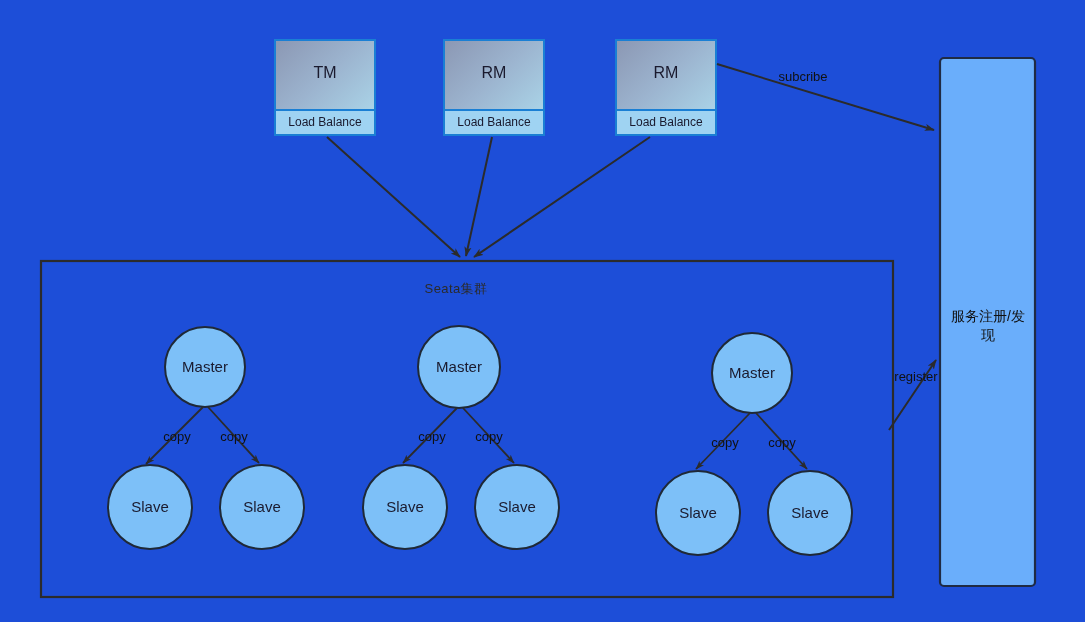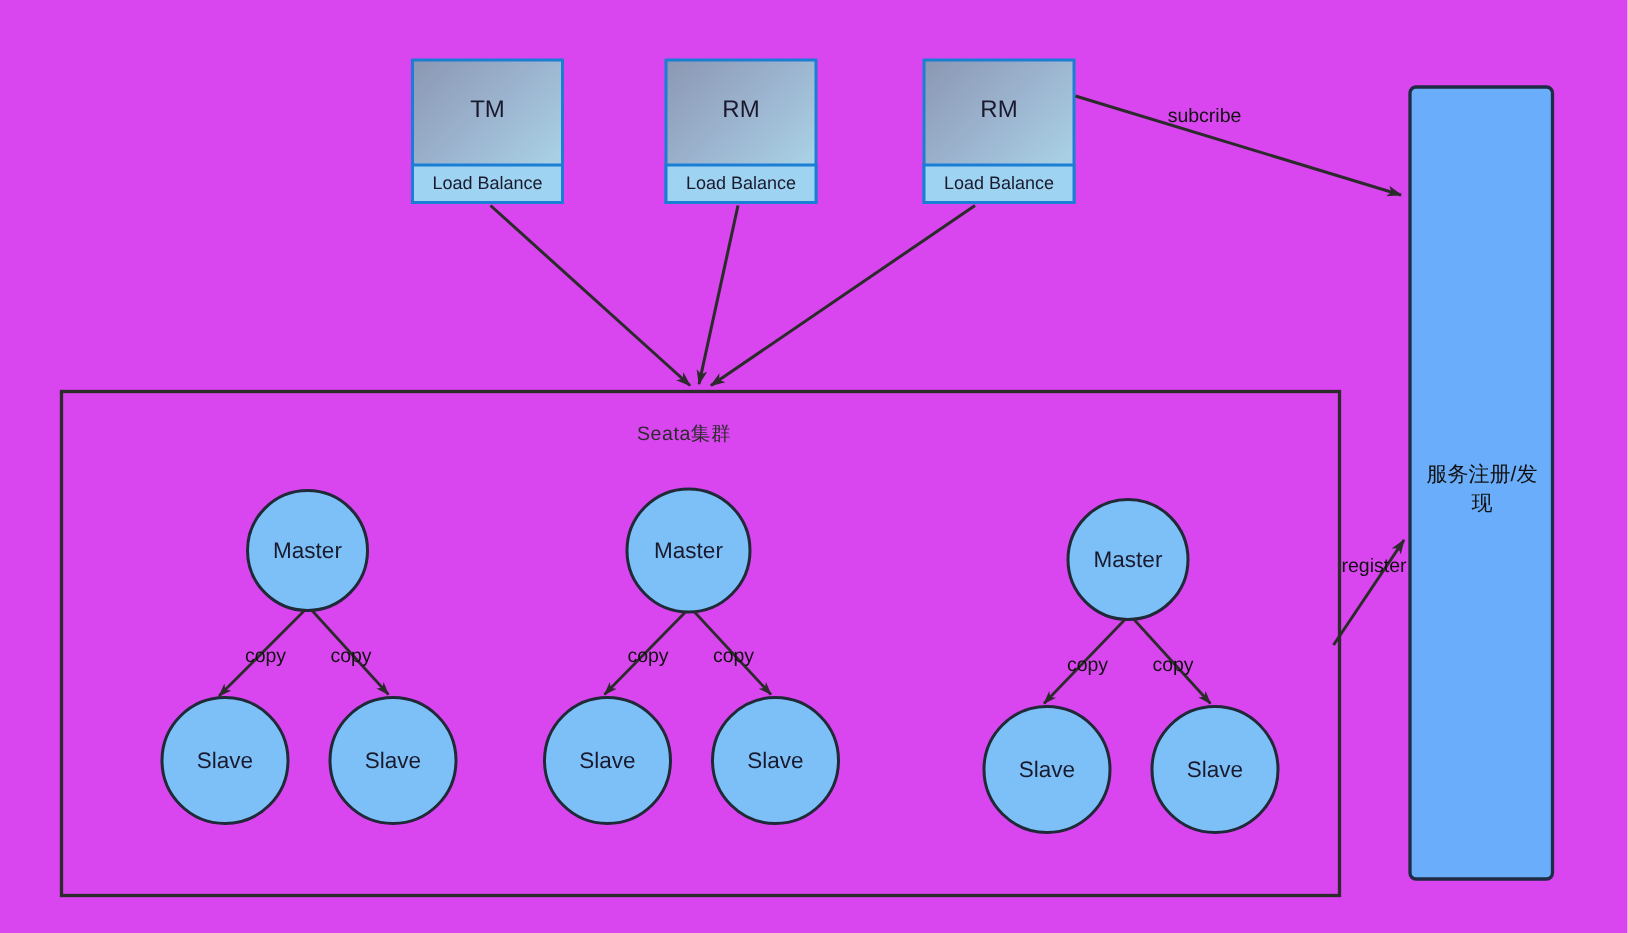--- a/index.html
+++ b/index.html
@@ -4,21 +4,21 @@
 <style>
   html, body {
     margin: 0;
     padding: 0;
     background: #ffffff;
   }
   #canvas {
     position: relative;
     width: 1085px;
     height: 622px;
-    background: #d946ef;
+    background: #1d4ed8;
     overflow: hidden;
     font-family: "Liberation Sans", "DejaVu Sans", sans-serif;
   }
   svg#diagram {
     position: absolute;
     left: 0;
     top: 0;
     width: 1085px;
     height: 622px;
   }

